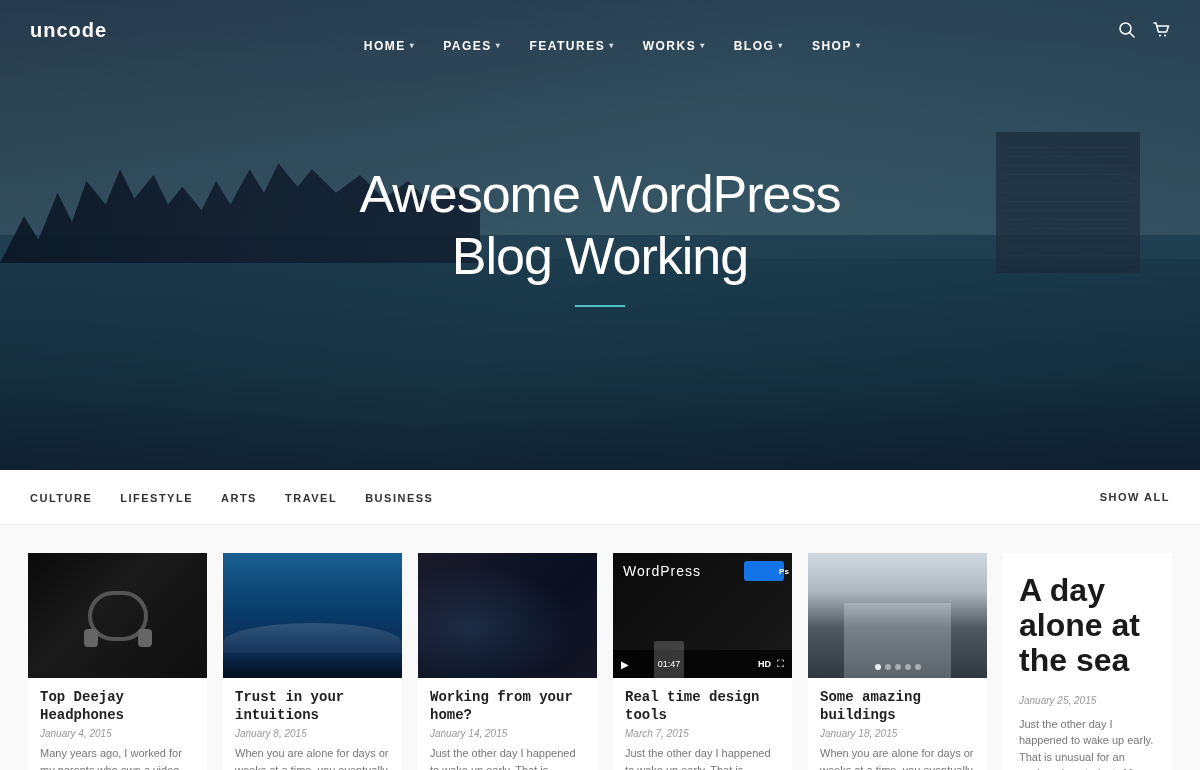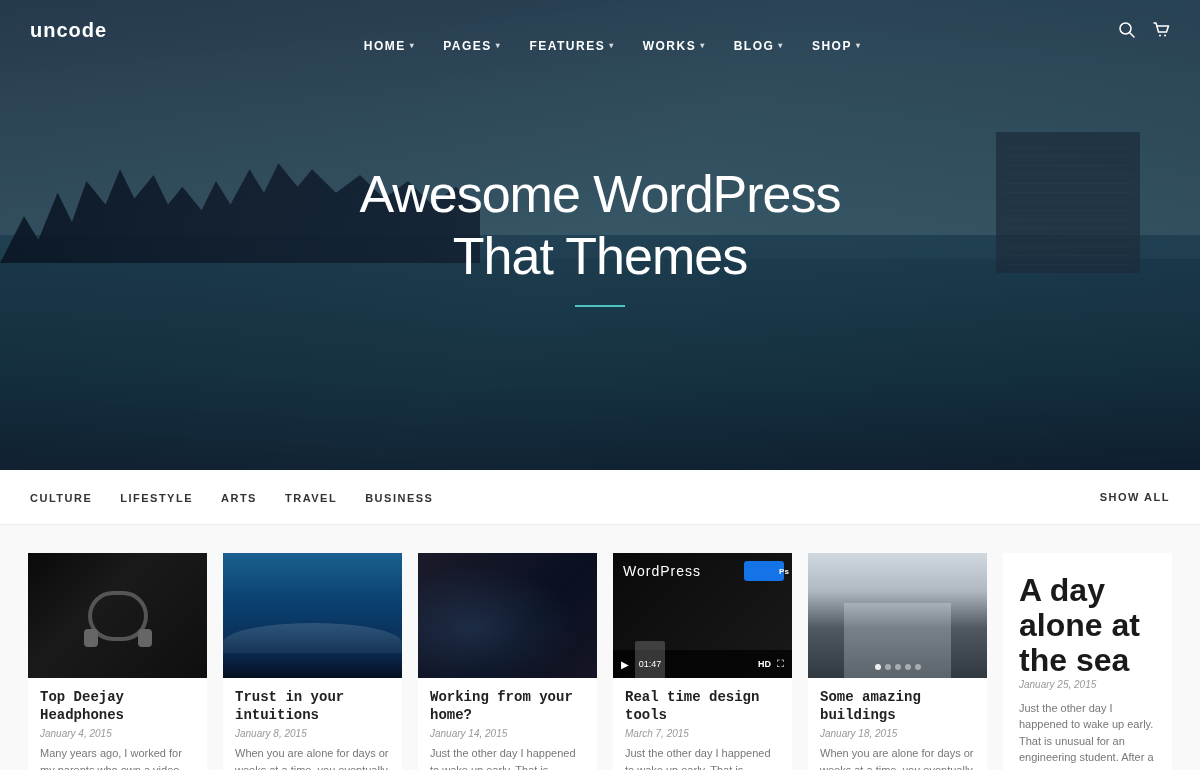--- a/index.html
+++ b/index.html
@@ -307,20 +307,21 @@
     .play-btn {
       color: #fff;
       font-size: 10px;
     }
     .time-badge {
       background: rgba(255,255,255,0.2);
       color: #fff;
       font-size: 9px;
       padding: 18px 4px;
       border-radius: 2px;
+      margin-left: 19px;
     }
     .hd-badge {
       margin-left: auto;
       color: #fff;
       font-size: 9px;
       font-weight: 700;
     }
     .fullscreen-btn {
       color: #fff;
       font-size: 10px;
@@ -371,21 +372,21 @@
     .post-card-text-inner {
       background: #fff;
       padding: 20px 16px;
       height: 100%;
     }
     .post-card-text-inner .big-title {
       font-size: 32px;
       font-weight: 700;
       line-height: 1.1;
       color: #1a1a1a;
-      margin-bottom: 0;
+      margin-bottom: 16px;
     }
     .post-card-text-inner .post-date {
       font-size: 10px;
       color: #999;
       font-style: italic;
       margin-bottom: 10px;
     }
     .post-card-text-inner .post-excerpt {
       font-size: 11px;
       color: #777;
@@ -455,21 +456,21 @@
 <section class="hero">
   <div class="hero-bg"></div>
   <div class="hero-sky"></div>
   <div class="hero-water"></div>
   <div class="hero-trees"></div>
   <div class="hero-building"></div>
   <div class="hero-overlay"></div>
   <div class="hero-content">
     <h1 class="hero-title">
       <span>Awesome WordPress</span><br>
-      <span>That Themes</span>
+      <span>Blog Working</span>
     </h1>
     <div class="hero-divider"></div>
   </div>
 </section>
 
 <div class="category-bar">
   <ul class="category-tabs">
     <li><a href="#">CULTURE</a></li>
     <li><a href="#">LIFESTYLE</a></li>
     <li><a href="#">ARTS</a></li>

